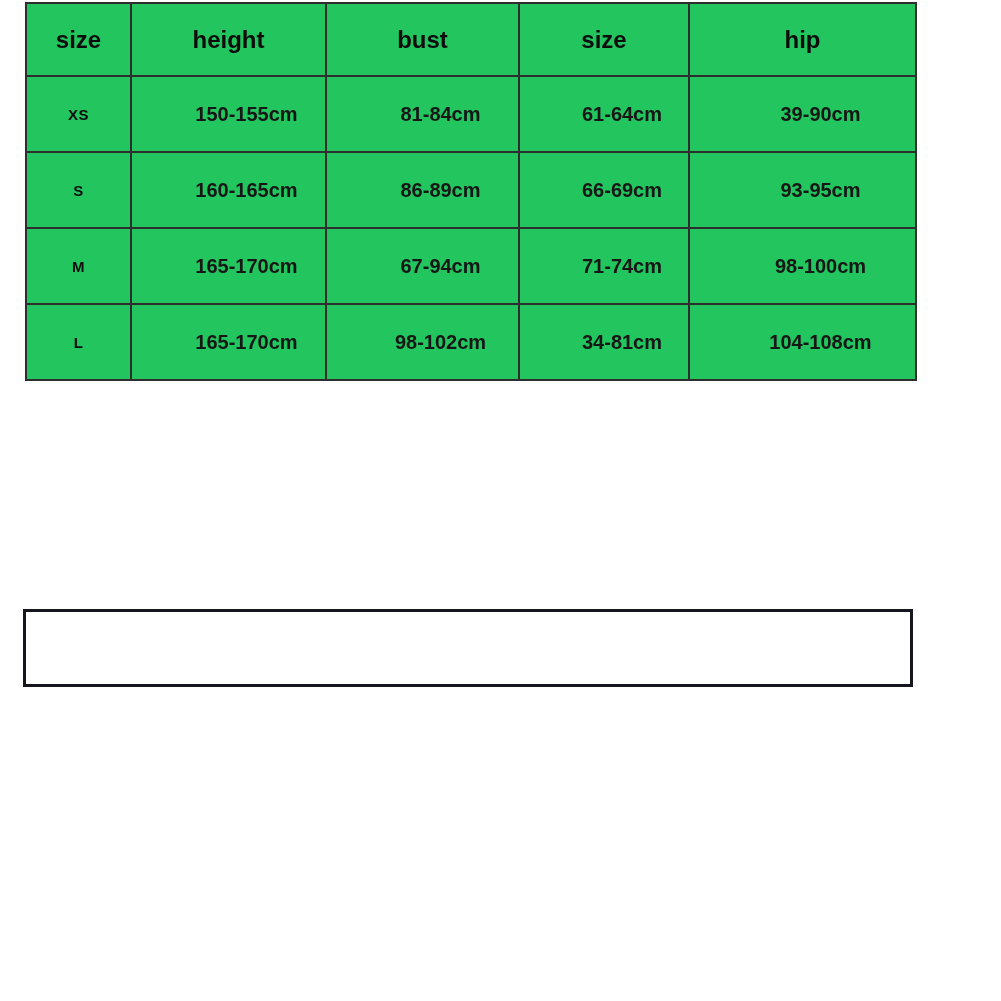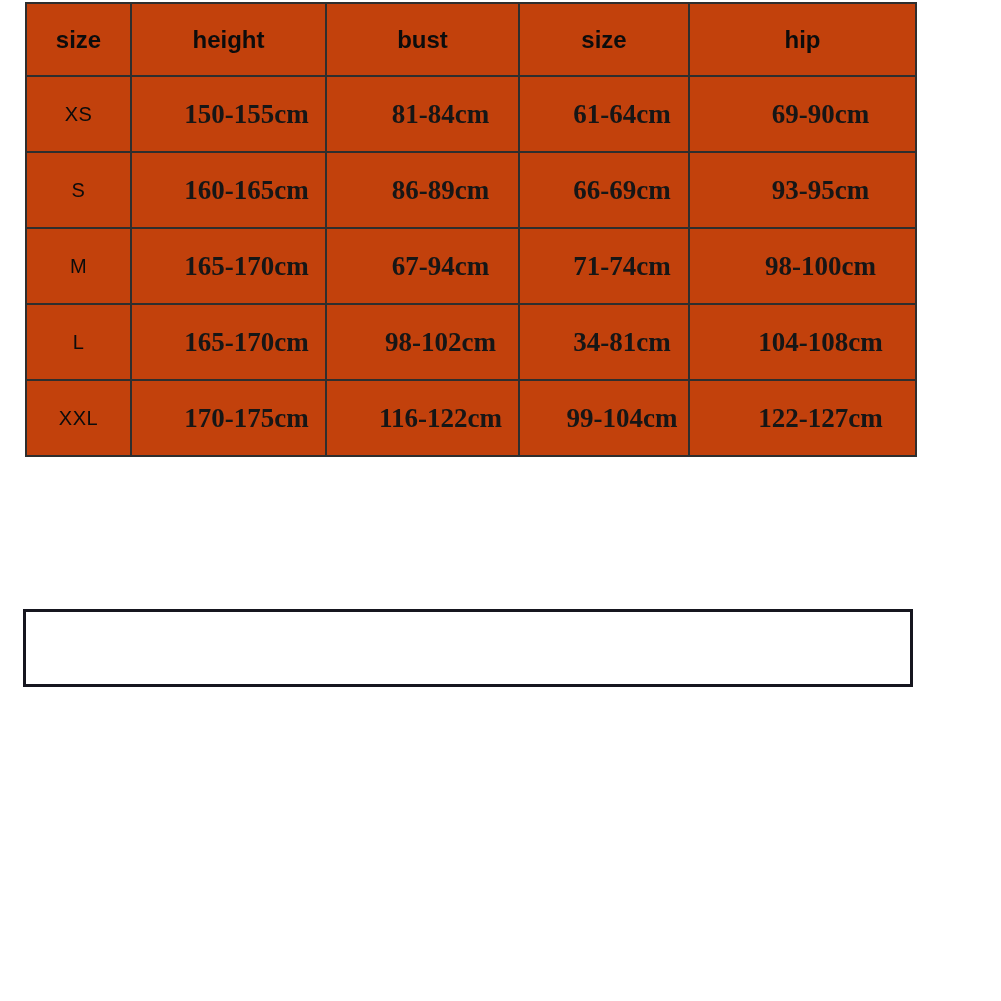--- a/index.html
+++ b/index.html
@@ -27,45 +27,45 @@
     width: 890px;
     border-collapse: collapse;
     table-layout: fixed;
     background: #ffffff;
   }
   .size-table th,
   .size-table td {
     border: 2px solid #2e2e2e;
     text-align: center;
     vertical-align: middle;
-    background: #c2410c;
+    background: #22c55e;
     padding: 0;
     overflow: hidden;
     margin-top: 33px;
   }
   .size-table thead tr { height: 73px; }
   .size-table tbody tr { height: 76px; }
   .size-table th {
     font-family: "Liberation Sans", sans-serif;
     font-weight: bold;
     font-size: 24px;
     color: #0c0c0c;
   }
   .size-table td.size-cell {
     font-family: "Liberation Sans", sans-serif;
-    font-weight: normal;
-    font-size: 20px;
+    font-weight: bold;
+    font-size: 15px;
     letter-spacing: 0.5px;
     color: #0c0c0c;
     text-align: center;
   }
   .size-table td.data-cell {
-    font-family: Liberation Serif, serif;
+    font-family: Liberation Sans, sans-serif;
     font-weight: bold;
-    font-size: 27px;
+    font-size: 20px;
     color: #161616;
     padding-left: 36px;
   }
   .note-box {
     position: absolute;
     left: 23px;
     top: 609px;
     width: 884px;
     height: 72px;
     border: 3px solid #16161f;
@@ -93,21 +93,21 @@
           <th>size</th>
           <th>hip</th>
         </tr>
     </thead>
     <tbody id="table-body">
         <tr>
           <td class="size-cell">XS</td>
           <td class="data-cell">150-155cm</td>
           <td class="data-cell">81-84cm</td>
           <td class="data-cell">61-64cm</td>
-          <td class="data-cell">69-90cm</td>
+          <td class="data-cell">39-90cm</td>
         </tr>
         <tr>
           <td class="size-cell">S</td>
           <td class="data-cell">160-165cm</td>
           <td class="data-cell">86-89cm</td>
           <td class="data-cell">66-69cm</td>
           <td class="data-cell">93-95cm</td>
         </tr>
         <tr>
           <td class="size-cell">M</td>
@@ -116,25 +116,18 @@
           <td class="data-cell">71-74cm</td>
           <td class="data-cell">98-100cm</td>
         </tr>
         <tr>
           <td class="size-cell">L</td>
           <td class="data-cell">165-170cm</td>
           <td class="data-cell">98-102cm</td>
           <td class="data-cell">34-81cm</td>
           <td class="data-cell">104-108cm</td>
         </tr>
-        <tr>
-          <td class="size-cell">XXL</td>
-          <td class="data-cell">170-175cm</td>
-          <td class="data-cell">116-122cm</td>
-          <td class="data-cell">99-104cm</td>
-          <td class="data-cell">122-127cm</td>
-        </tr>
       </tbody>
   </table>
 
   <div class="note-box"></div>
 
 </div>
 
 </body></html>

